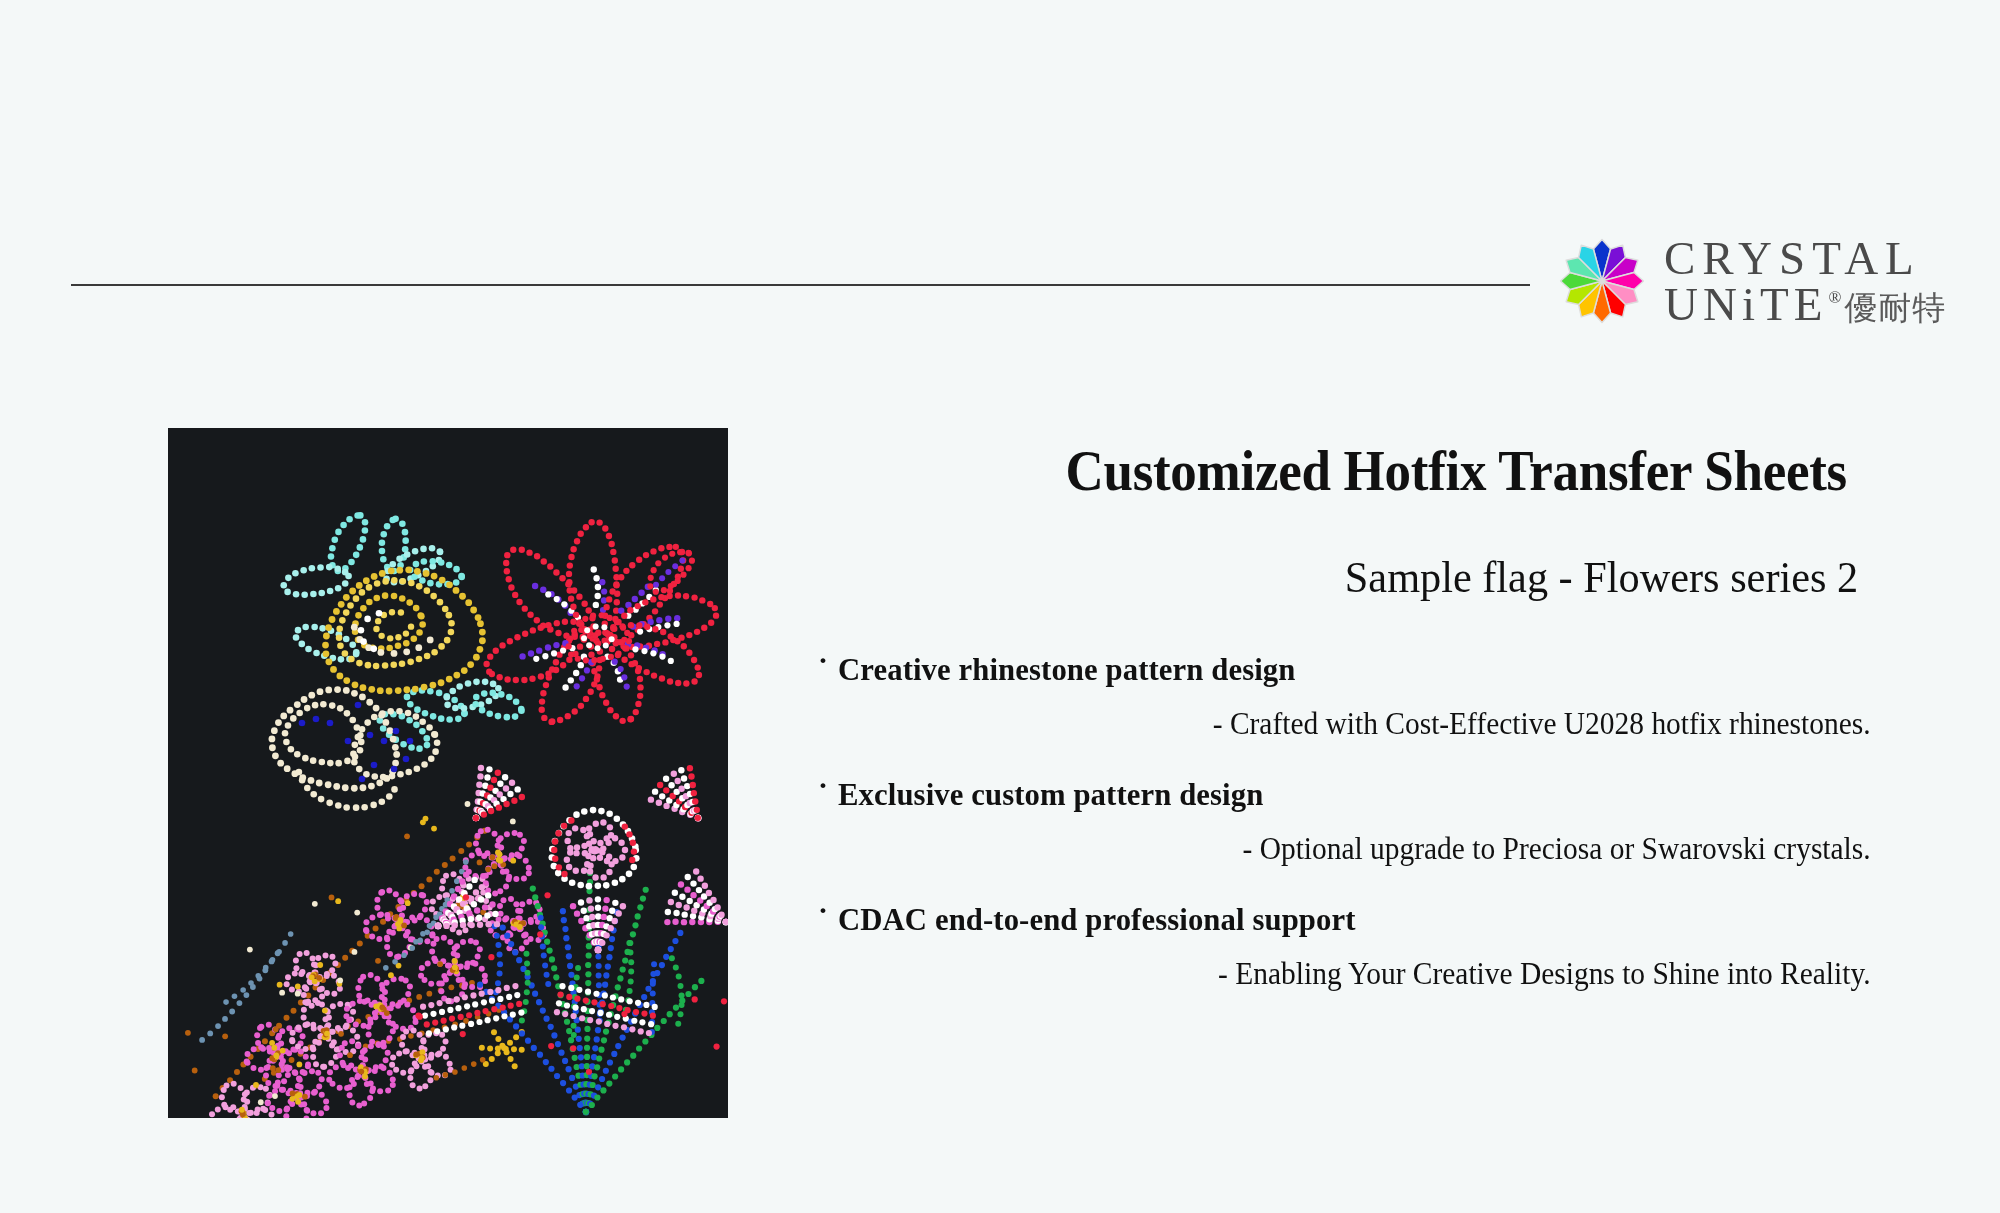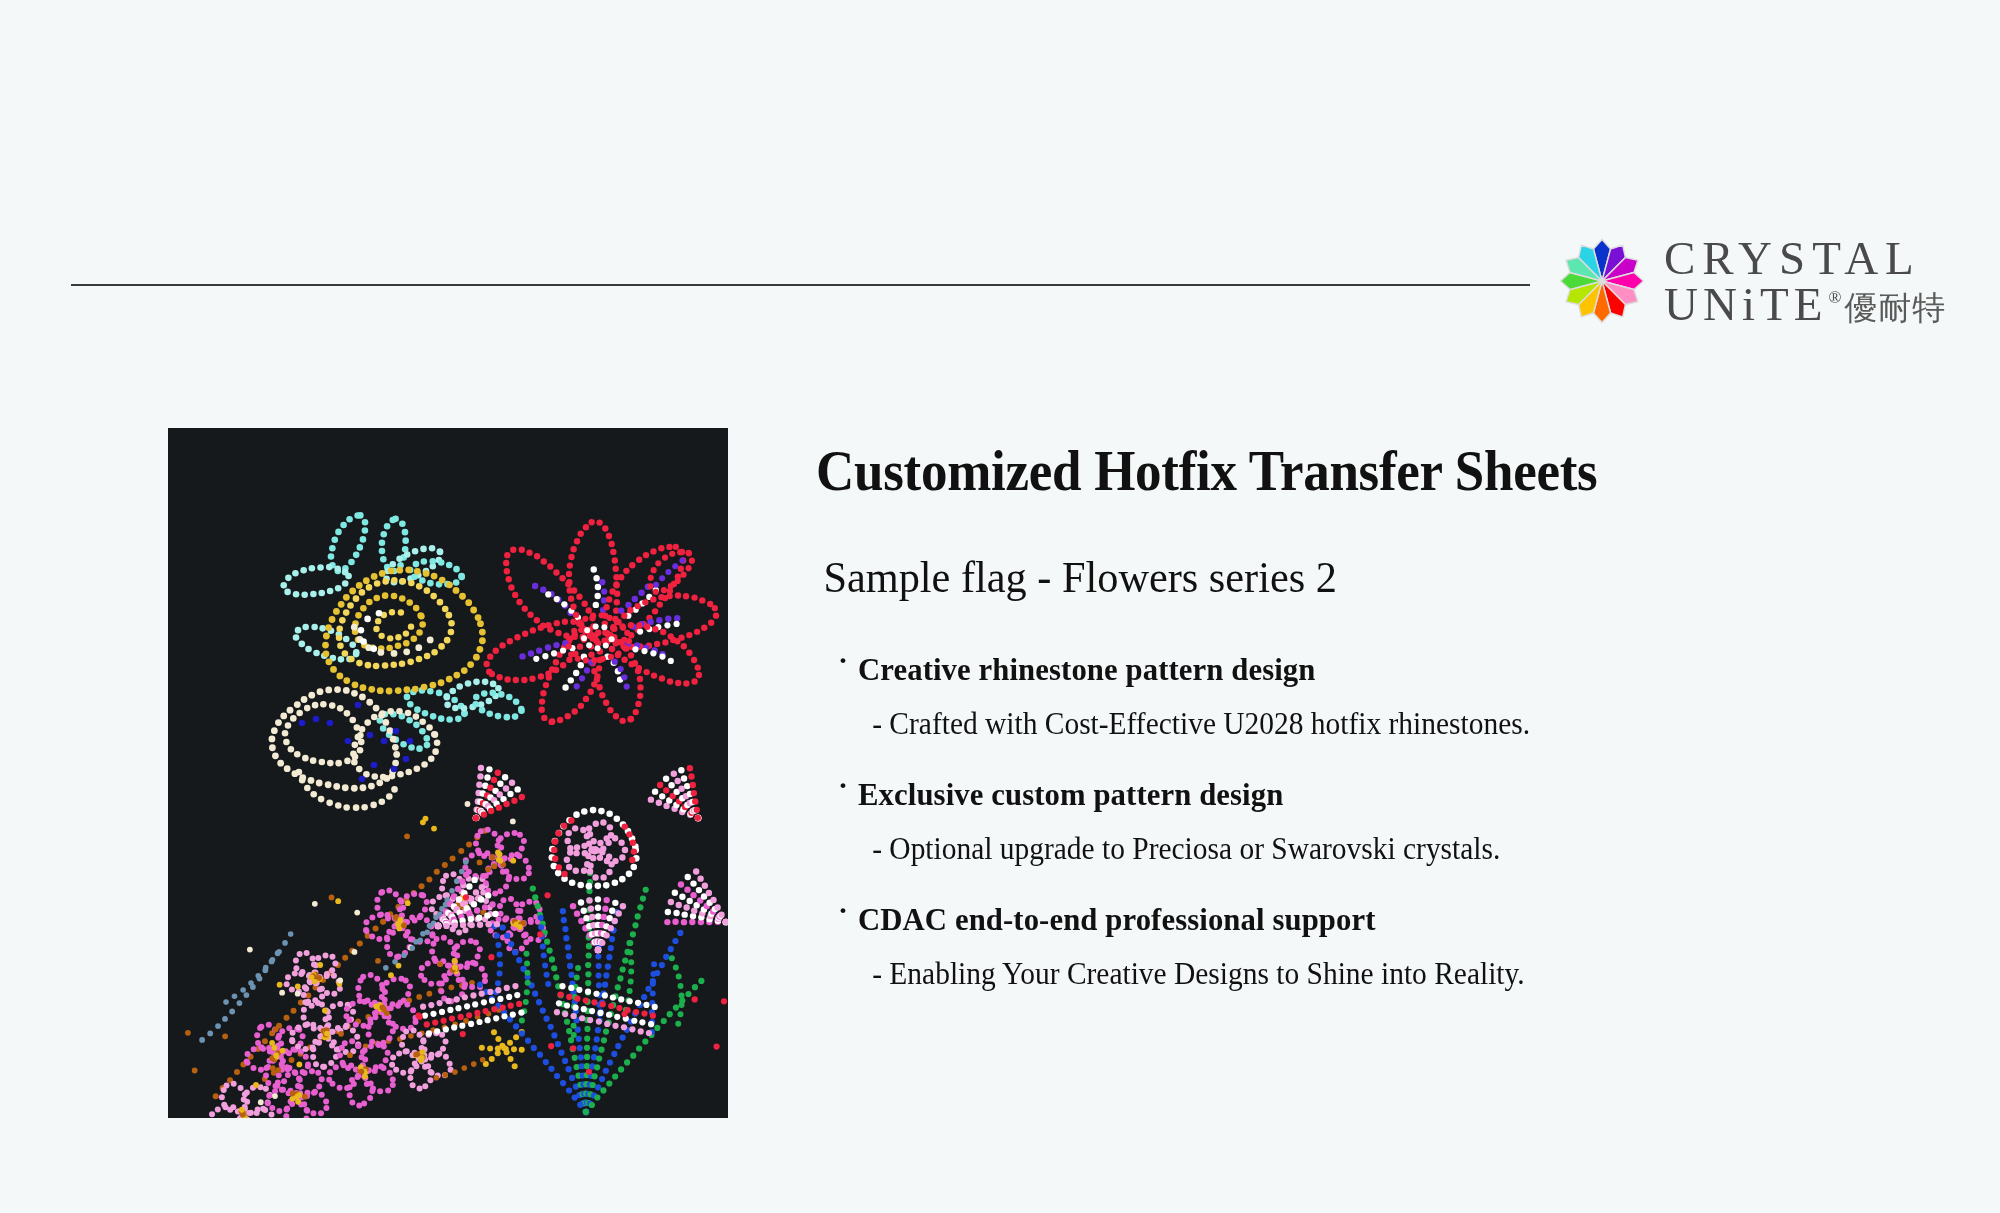--- a/index.html
+++ b/index.html
@@ -91,23 +91,24 @@
     width: 560px;
     height: 690px;
     background: #16191c;
     overflow: hidden;
   }
   .sample-panel svg { display: block; }
 
   
   .content {
     position: absolute;
-    left: 816px;
+    left: 796px;
     top: 440px;
     width: 1130px;
+    text-align: right;
   }
   .title {
     font-size: 57px;
     font-weight: bold;
     letter-spacing: -0.3px;
     line-height: 1.1;
     margin: 0;
     transform: scaleX(0.93);
     transform-origin: left center;
     white-space: nowrap;

